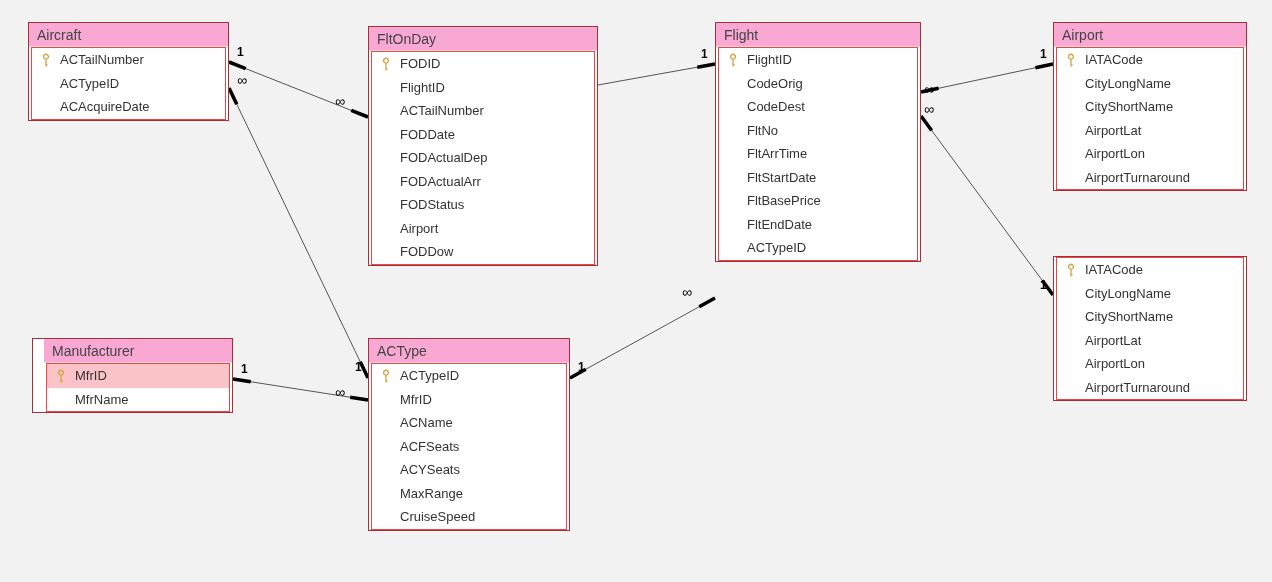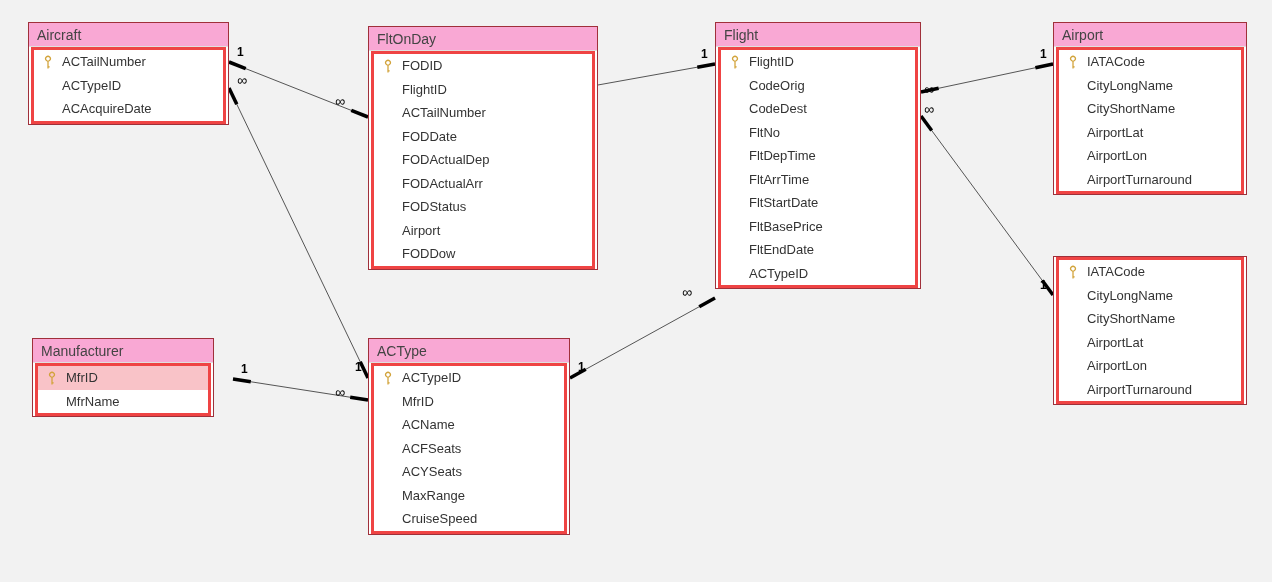--- a/index.html
+++ b/index.html
@@ -1,21 +1,21 @@
 <!DOCTYPE html>
 <html><head>
 <meta charset="utf-8">
 <style>
   html,body{margin:0;padding:0;font-family:"Segoe UI",Tahoma,sans-serif;font-size:13px;background:#f2f2f2;color:#333;}
   #canvas{position:relative;width:1272px;height:582px;}
   svg#connections{position:absolute;top:0;left:0;width:1272px;height:582px;pointer-events:none;}
 
   .table-box{position:absolute;background:#fff;border:1px solid #a0303a;box-sizing:border-box;}
   .table-title{font-size:14px;text-align:left;padding:4px 8px 3px 8px;color:#444;border-bottom:1px solid #e0e0e0;background:#f9a8d4;}
-  .table-inner{border:3px solid #ef4444;margin:0 2px 0 2px;}
+  .table-inner{border:1px solid #ef4444;margin:0 2px 0 2px;}
   .field-row{display:flex;align-items:center;padding:3px 8px 3px 6px;gap:6px;line-height:1.35;}
   .field-row.selected{background:#f9c3c8;}
   .pk-slot{display:inline-flex;width:16px;justify-content:center;align-items:center;}
   .key-icon svg{display:block;}
   .field-label{flex:1;white-space:nowrap;}
 
   .rel-label{font-family:"Segoe UI",Tahoma,sans-serif;font-size:12px;fill:#000;font-weight:bold;}
   .inf-label{font-family:"Segoe UI",Tahoma,sans-serif;font-size:14px;fill:#000;}
 </style>
 </head>
@@ -155,24 +155,20 @@
         <div class="field-row">
           <span class="pk-slot"></span>
           <span class="field-label">CodeDest</span>
         </div>
         <div class="field-row">
           <span class="pk-slot"></span>
           <span class="field-label">FltNo</span>
         </div>
         <div class="field-row">
           <span class="pk-slot"></span>
-          <span class="field-label">FltDepTime</span>
-        </div>
-        <div class="field-row">
-          <span class="pk-slot"></span>
           <span class="field-label">FltArrTime</span>
         </div>
         <div class="field-row">
           <span class="pk-slot"></span>
           <span class="field-label">FltStartDate</span>
         </div>
         <div class="field-row">
           <span class="pk-slot"></span>
           <span class="field-label">FltBasePrice</span>
         </div>
@@ -252,21 +248,21 @@
         <div class="field-row">
           <span class="pk-slot"></span>
           <span class="field-label">AirportLon</span>
         </div>
         <div class="field-row">
           <span class="pk-slot"></span>
           <span class="field-label">AirportTurnaround</span>
         </div>
       </div>
     </div>
-    <div class="table-box" style="left: 32px; top: 338px; width: 182px;">
+    <div class="table-box" style="left: 32px; top: 338px; width: 201px; padding-left: 11px;">
       <div class="table-title">Manufacturer</div>
       <div class="table-inner">
         <div class="field-row selected">
           <span class="pk-slot key-icon">
             <svg width="14" height="14" viewBox="0 0 24 24">
               <g transform="rotate(45 12 12)">
                 <circle cx="8" cy="8" r="4" fill="none" stroke="#d2a33a" stroke-width="2.2"></circle>
                 <line x1="11" y1="11" x2="20" y2="20" stroke="#d2a33a" stroke-width="2.2"></line>
                 <line x1="18" y1="18" x2="20" y2="16" stroke="#d2a33a" stroke-width="2.2"></line>
               </g>

